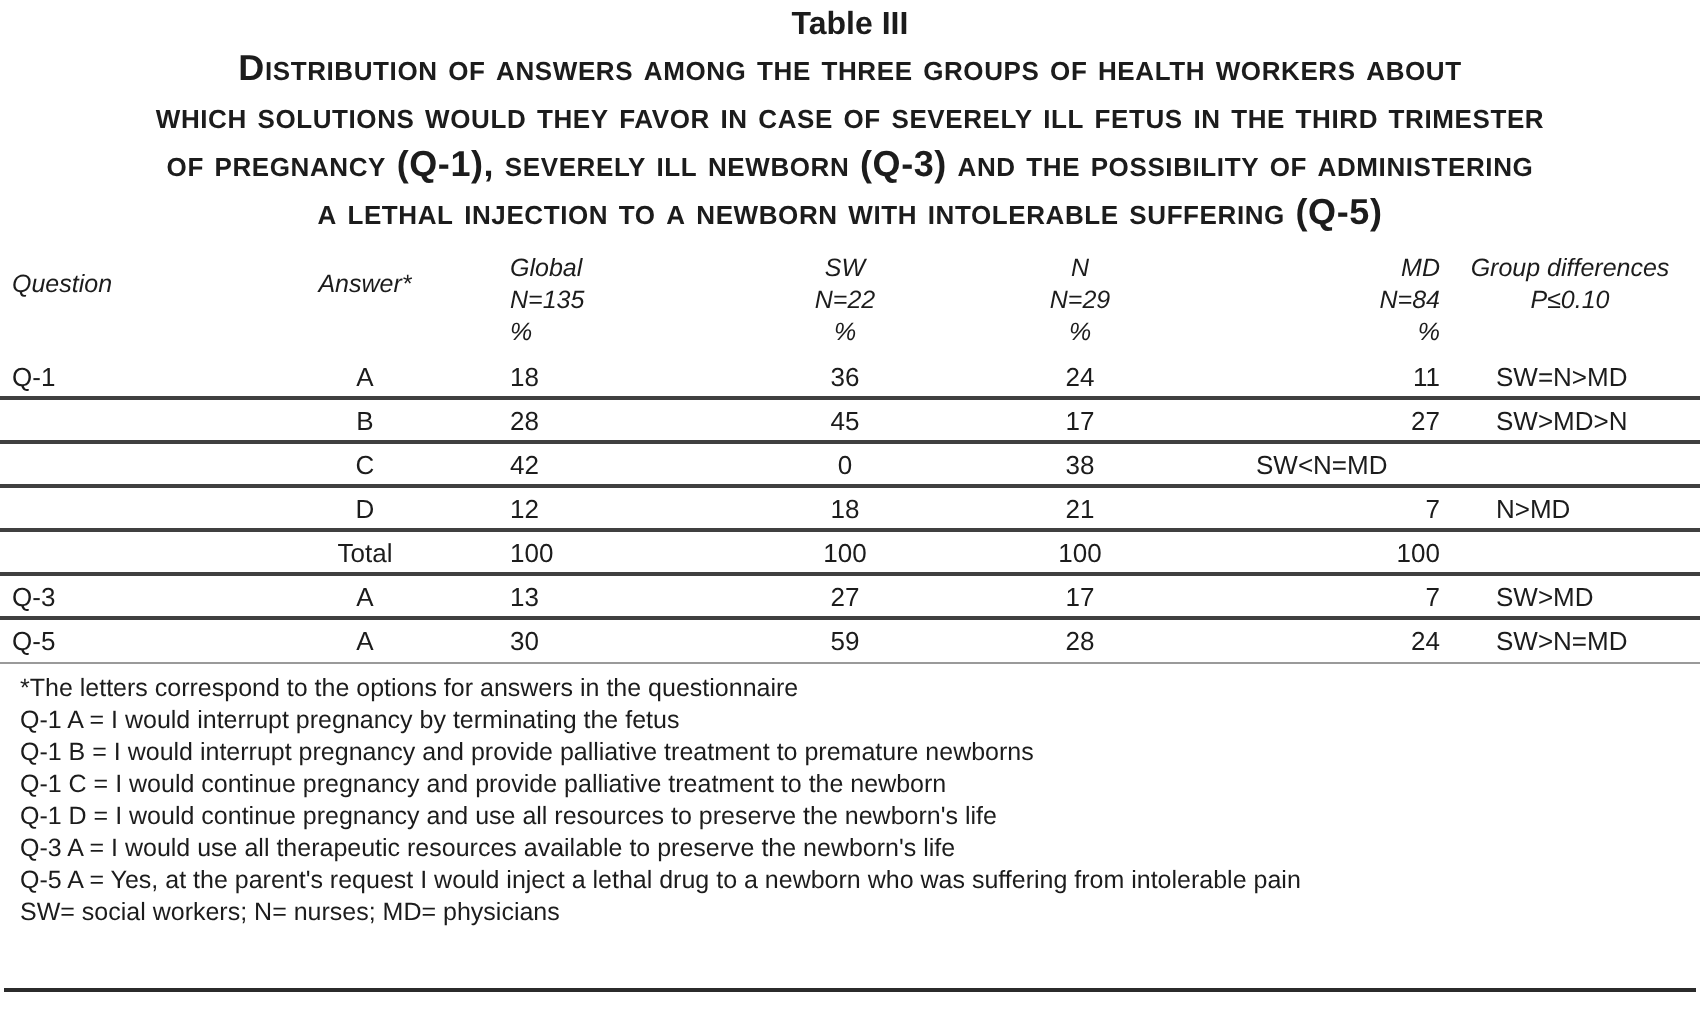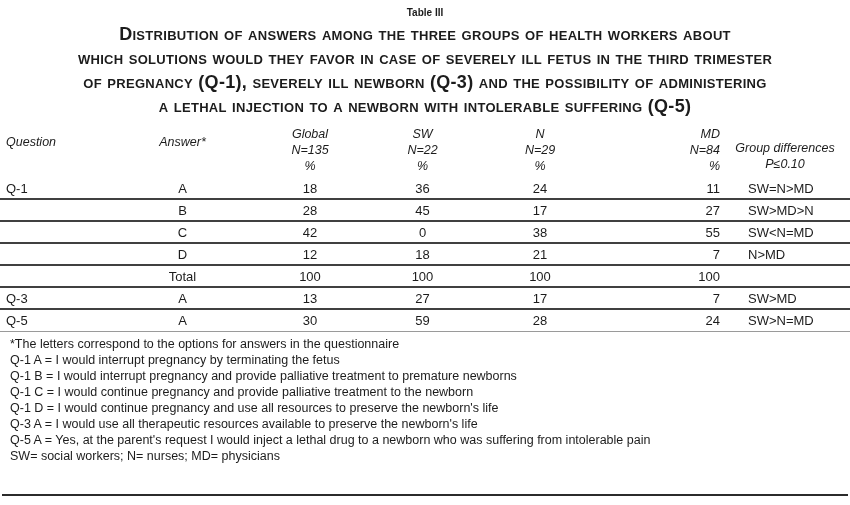--- a/index.html
+++ b/index.html
@@ -13,53 +13,53 @@
     position: relative;
     width: 850px;
     height: 505px;
     background: #ffffff;
     overflow: hidden;
   }
 
   
   .caption { padding-top: 4px; text-align: center; }
   .tlabel {
-    font-size: 10px;
+    font-size: 16px;
     font-weight: 700;
     line-height: 18px;
   }
   .tline {
     font-size: 18px;
     font-weight: 700;
     font-variant: small-caps;
     letter-spacing: 0.3px;
     line-height: 24px;
     white-space: nowrap;
   }
 
   
   .c-q    { width: 110px; text-align: left;  padding-left: 6px; }
   .c-a    { width: 145px; text-align: center; }
-  .c-g    { width: 110px; text-align: center; }
+  .c-g    { width: 110px; }
   .c-sw   { width: 115px; text-align: center; }
   .c-n    { width: 120px; text-align: center; }
   .c-md   { width: 120px; text-align: right; }
   .c-diff { width: 130px; text-align: left; padding-left: 28px; }
 
   
   .thead {
     display: flex;
     margin-top: 6px;
     height: 54px;
     font-style: italic;
     font-size: 12.5px;
   }
   .hcell { display: flex; flex-direction: column; line-height: 16px; padding-top: 2px; }
   .hcell.single { padding-top: 10px; }
-  .c-diff.hcell { text-align: center; padding-left: 0; margin-top: 14px; }
+  .c-diff.hcell { text-align: center; padding-left: 0; }
 
   
   .trow {
     display: flex;
     align-items: center;
     height: 22px;
     font-size: 13px;
     border-bottom: 2px solid #404040;
   }
   .trow.last { border-bottom: 1px solid #9a9a9a; }
@@ -143,21 +143,20 @@
       <div class="cell c-n">17</div>
       <div class="cell c-md">27</div>
       <div class="cell c-diff">SW&gt;MD&gt;N</div>
     </div>
     <div class="trow">
       <div class="cell c-q"></div>
       <div class="cell c-a">C</div>
       <div class="cell c-g">42</div>
       <div class="cell c-sw">0</div>
       <div class="cell c-n">38</div>
-      <div class="cell c-md">55</div>
       <div class="cell c-diff">SW&lt;N=MD</div>
     </div>
     <div class="trow">
       <div class="cell c-q"></div>
       <div class="cell c-a">D</div>
       <div class="cell c-g">12</div>
       <div class="cell c-sw">18</div>
       <div class="cell c-n">21</div>
       <div class="cell c-md">7</div>
       <div class="cell c-diff">N&gt;MD</div>

